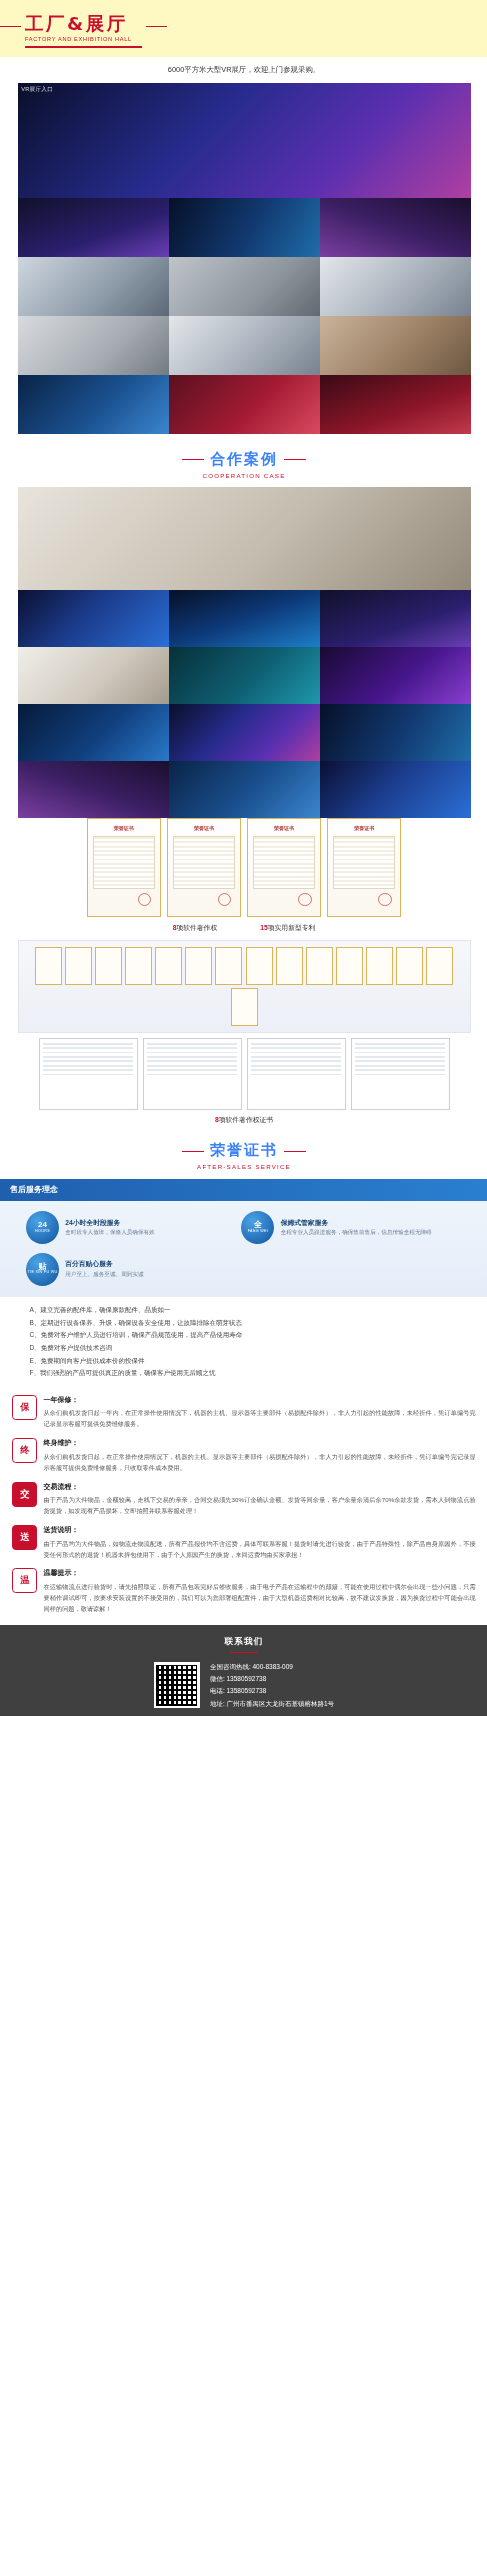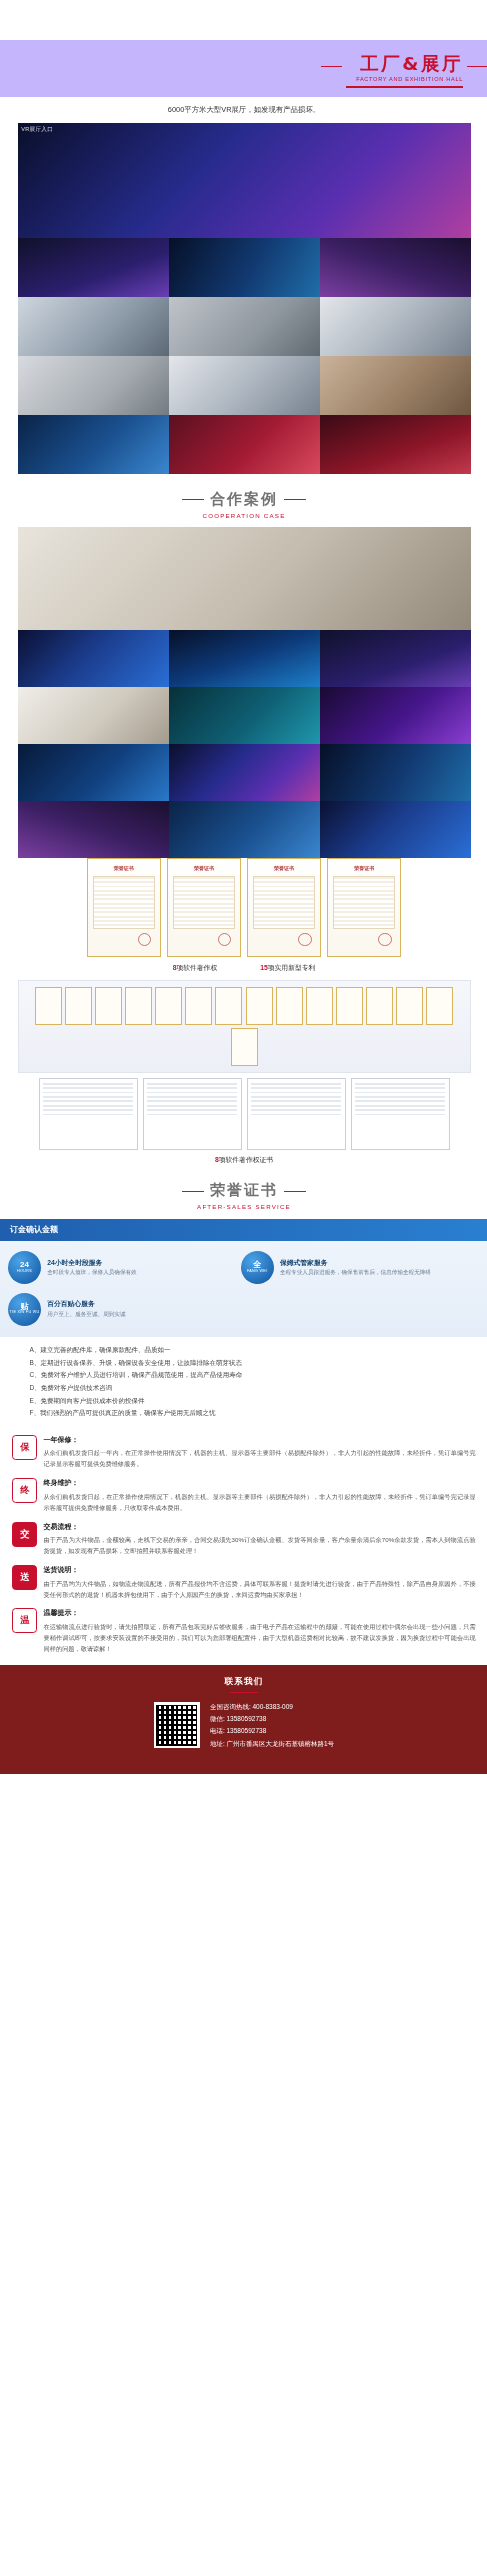--- a/index.html
+++ b/index.html
@@ -6,24 +6,23 @@
   body {
     width: 488px;
     font-family: "Liberation Sans", "DejaVu Sans", sans-serif;
     background: #ffffff;
     color: #333;
   }
   .page { width: 488px; overflow: hidden; }
 
   
   .factory-header {
-    background: #c4b5fd;
+    background: #fef9c3;
     padding: 13.6px 0 8.6px;
-    text-align: right;
-    margin-top: 40px;
+    text-align: left;
   }
   .fh-title-wrap { display: inline-block; position: relative; padding: 0 25px; }
   .fh-title {
     font-size: 18.5px;
     font-weight: bold;
     color: #c8102e;
     letter-spacing: 2.5px;
     line-height: 1.1;
     font-family: "DejaVu Sans", sans-serif;
   }
@@ -79,21 +78,21 @@
 
   .ph-label {
     position: absolute; left: 3.7px; top: 3.7px;
     font-size: 5.6px; color: rgba(255,255,255,.85);
     letter-spacing: 0.3px;
   }
 
   
   .sec-title { text-align: center; padding: 16px 0 8.6px; }
   .sec-title .cn {
-    font-size: 15px; font-weight: bold; color: #737373; letter-spacing: 1.9px;
+    font-size: 15px; font-weight: bold; color: #3b82f6; letter-spacing: 1.9px;
     display: inline-block; position: relative; padding: 0 28px;
   }
   .sec-title .cn:before, .sec-title .cn:after {
     content: ""; position: absolute; top: 50%; width: 22px; height: 1.2px; background: #c8102e;
   }
   .sec-title .cn:before { left: 0; }
   .sec-title .cn:after { right: 0; }
   .sec-title .en {
     font-size: 6.2px; color: #c8102e; letter-spacing: 1.2px; margin-top: 3.1px;
   }
@@ -152,21 +151,21 @@
   .cert-caption2 b { color: #c8102e; }
 
   
   .bar-blue {
     background: linear-gradient(90deg,#1f5fae,#2a7fd0);
     color: #fff; font-size: 8px; font-weight: bold;
     padding: 5.6px 10px; width: 488px;
   }
   .svc-concept {
     background: linear-gradient(#eef4fb,#e4edf8);
-    padding: 10px 8px 11px;
+    padding: 10px 26px 11px;
     display: flex; flex-wrap: wrap; gap: 8.6px 6.2px;
   }
   .svc-item { width: 48%; display: flex; align-items: center; gap: 6.2px; }
   .svc-badge {
     width: 33px; height: 33px; border-radius: 50%;
     background: radial-gradient(circle at 35% 30%, #4aa3e8, #10539e);
     color: #fff; display: flex; flex-direction: column;
     align-items: center; justify-content: center; flex: 0 0 auto;
     font-size: 8px; font-weight: bold; line-height: 1.05;
   }
@@ -190,21 +189,21 @@
     font-size: 9.3px; font-weight: bold;
     position: relative;
   }
   .term-icon.solid { background: #c8102e; color: #fff; border-color: #c8102e; }
   .term-body { flex: 1; }
   .term-title { font-size: 7px; font-weight: bold; color: #222; margin-bottom: 2.5px; }
   .term-text { font-size: 6.2px; line-height: 1.8; color: #555; text-align: justify; }
 
   
   .contact {
-    background: #7f1d1d; color: #fff; padding: 11px 0 24px; text-align: center;
+    background: #404040; color: #fff; padding: 11px 0 6px; text-align: center;
   }
   .contact-title { font-size: 8.6px; font-weight: bold; letter-spacing: 1.2px; }
   .contact-underline { width: 28px; height: 1.2px; background: #c8102e; margin: 3.7px auto 7.4px; }
   .contact-grid { display: flex; justify-content: center; gap: 10px; align-items: center; }
   .qr {
     width: 46px; height: 46px; background: #fff; padding: 2.5px; flex: 0 0 auto;
   }
   .qr-inner {
     width: 100%; height: 100%;
     background:
@@ -222,21 +221,21 @@
 
   <div class="factory-header">
     <div class="fh-title-wrap">
       <span class="fh-line-left"></span>
       <span class="fh-line-right"></span>
       <div class="fh-title">工厂&amp;展厅</div>
       <div class="fh-sub">FACTORY AND EXHIBITION HALL</div>
       <div class="fh-underline"></div>
     </div>
   </div>
-  <div class="fh-desc">6000平方米大型VR展厅，如发现有产品损坏。</div>
+  <div class="fh-desc">6000平方米大型VR展厅，欢迎上门参观采购。</div>
 
   <div class="grid">
     <div class="cell" style="width:453px;height:115px">
       <div class="ph p-neon1"></div>
       <div class="ph-label">VR展厅入口</div>
     </div>
     <div class="cell" style="width:151px;height:59px">
         <div class="ph p-dark2"></div>
       </div>
     <div class="cell" style="width:151px;height:59px">
@@ -415,21 +414,21 @@
     <div class="cert-caption2">
       <b>8</b><span>项软件著作权证书</span>
     </div>
   </div>
 
   <div class="sec-title">
     <div class="cn">荣誉证书</div>
     <div class="en">AFTER-SALES SERVICE</div>
   </div>
 
-  <div class="bar-blue">订金确认金额</div>
+  <div class="bar-blue">售后服务理念</div>
 
   <div class="svc-concept">
     <div class="svc-item">
       <div class="svc-badge">
         <span>24</span>
         <small>HOURS</small>
       </div>
       <div class="svc-txt">
         <div class="t1">24小时全时段服务</div>
         <div class="t2">全时段专人值班，保修人员确保有效</div>

